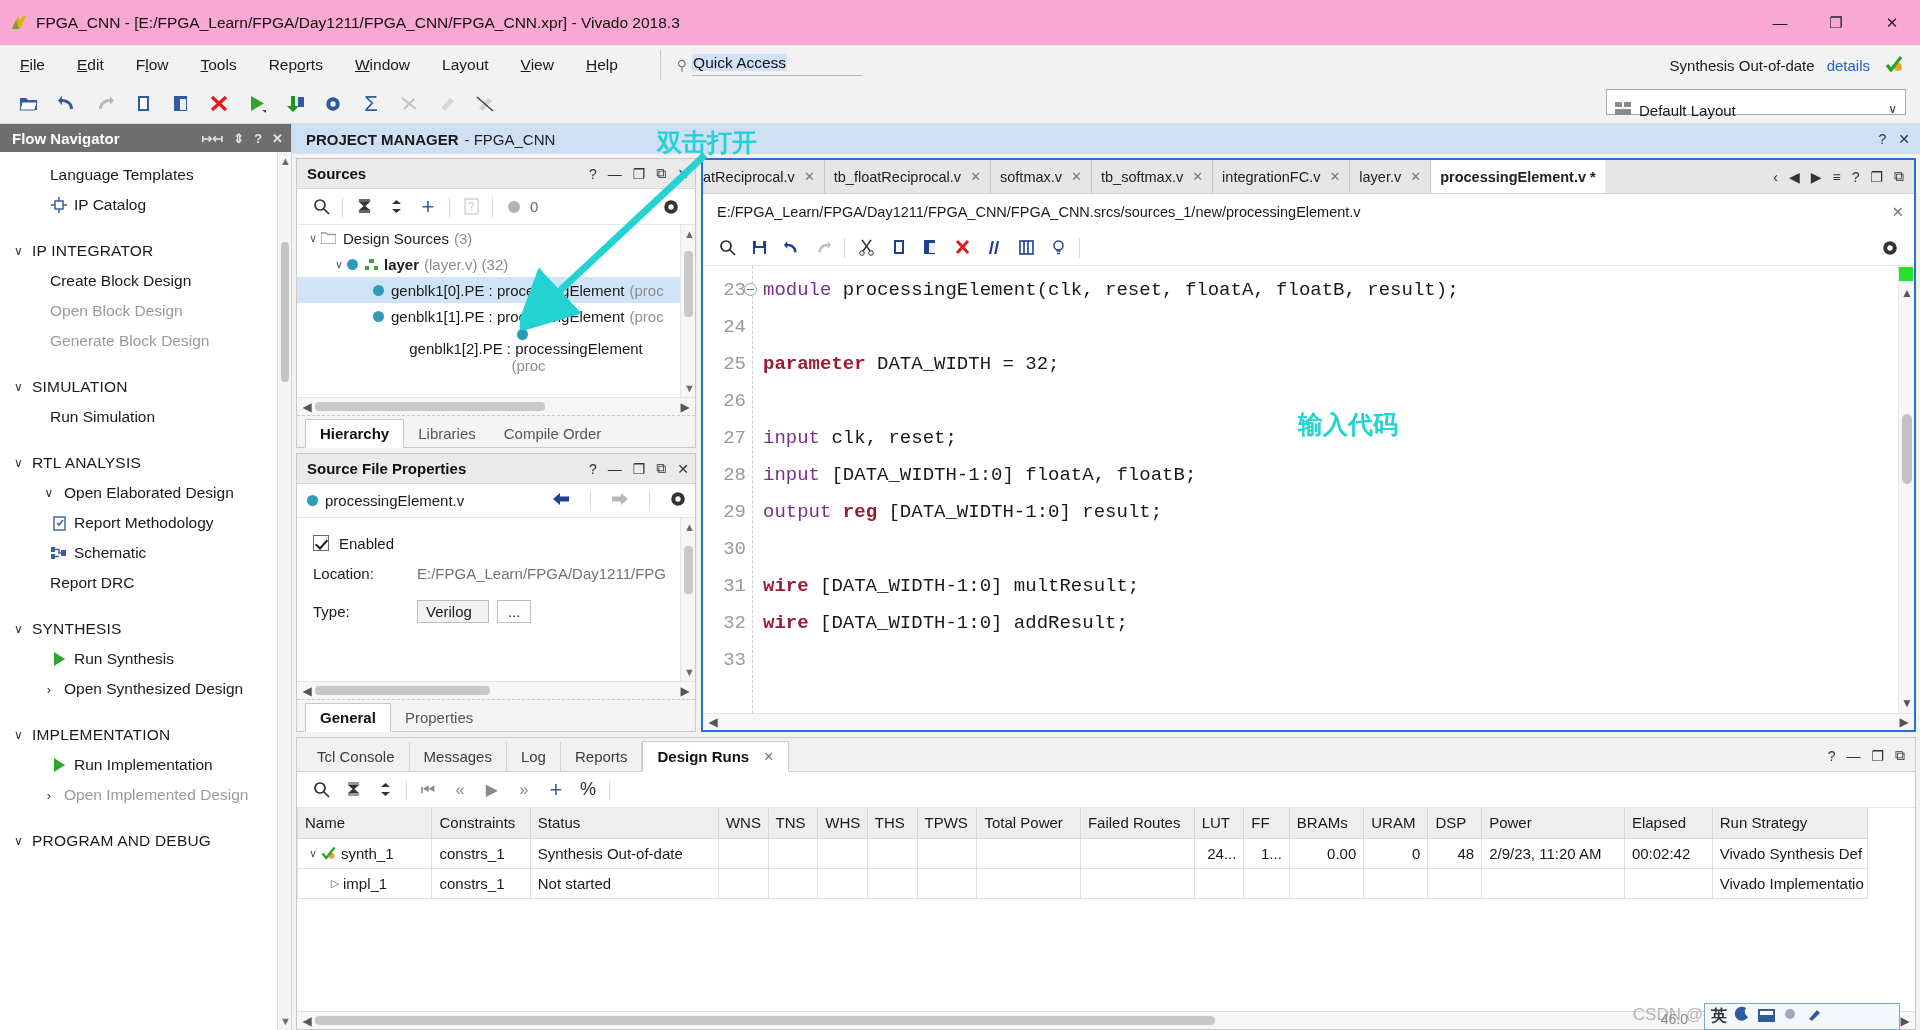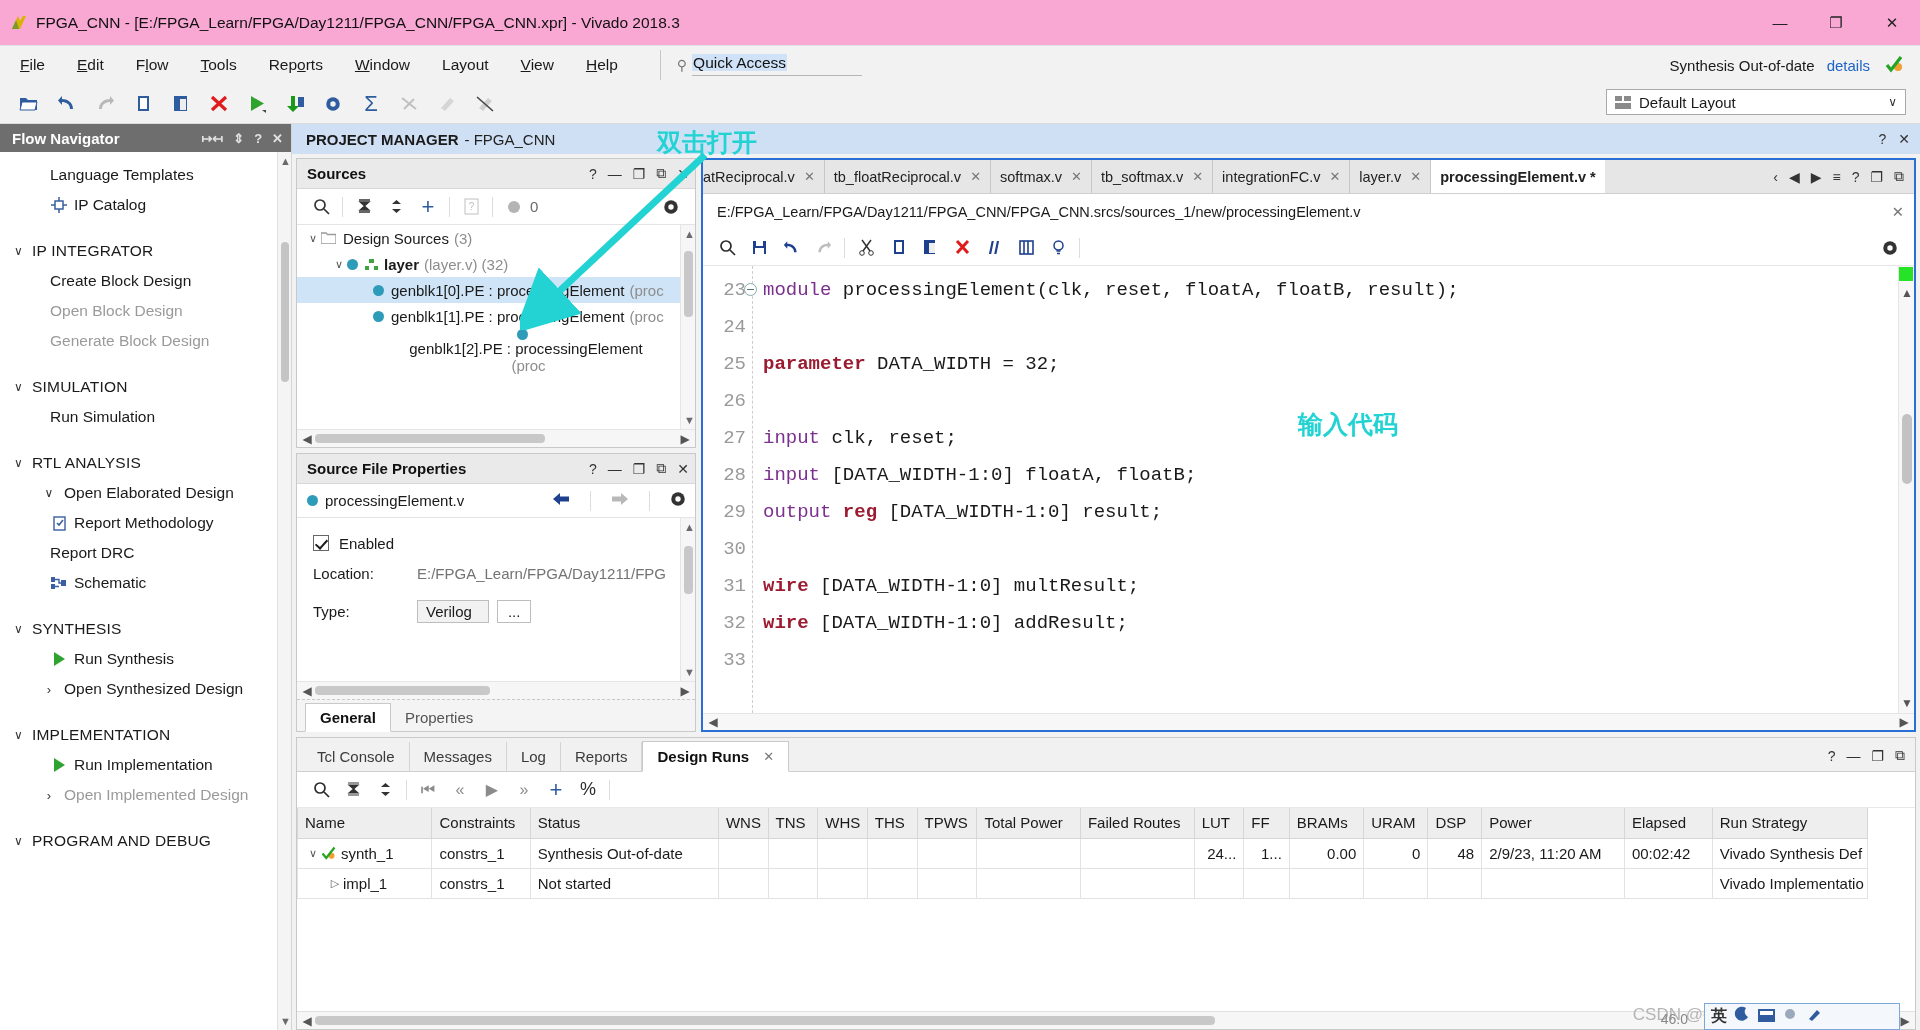--- a/index.html
+++ b/index.html
@@ -30,21 +30,21 @@
   .quick-value { background:#cfe2f7; color:#111; font-size:15.5px; padding:0 1px; }
   .synth-status { position:absolute; right:0; top:0; height:38px; display:flex; align-items:center; padding-right:16px; font-size:15px; }
   .synth-status .st-label { color:#1a1a1a; }
   .synth-status .st-details { color:#1d64c8; margin-left:12px; }
   .check-mark { margin-left:14px; position:relative; width:20px; height:20px; }
 
   
   .toolbar { height:40px; background:#f2f2f2; display:flex; align-items:center; padding-left:12px; flex:none; position:relative; border-bottom:1px solid #dcdcdc; }
   .tb-btn { width:34px; height:30px; display:flex; align-items:center; justify-content:center; margin-right:4px; position:relative; }
   .layout-select { position:absolute; right:14px; top:5px; width:300px; height:20px; background:#fff; border:1px solid #a9a9a9;
-                   display:flex; align-items:center; padding:12px 8px; font-size:15px; }
+                   display:flex; align-items:flex-start; padding:12px 8px; font-size:15px; }
   .layout-select .ls-icon { margin-right:8px; display:flex; }
   .layout-select .ls-arrow { margin-left:auto; color:#333; font-size:12px; }
 
   
   .main { flex:1; display:flex; min-height:0; position:relative; }
 
   
   .flownav { width:292px; flex:none; display:flex; flex-direction:column; background:#fff; border-right:1px solid #d5d5d5; }
   .fn-header { height:28px; background:#6e6e6e; color:#fff; display:flex; align-items:center; padding:0 8px 0 12px; font-weight:bold; font-size:15px; }
   .fn-header .fn-tools { margin-left:auto; display:flex; gap:10px; align-items:center; color:#e3e3e3; font-size:13px; }
@@ -362,32 +362,32 @@
             <div class="fn-link">
               <span class="fn-ico">
                 <svg width="15" height="16" viewBox="0 0 15 16">
                   <rect x="2" y="2" width="11" height="13" stroke="#3a5fa0" fill="none" stroke-width="1.4"></rect>
                   <path d="M5 8 L7 10 L11 5" stroke="#3a5fa0" stroke-width="1.6" fill="none"></path>
                 </svg>
               </span>
               <span>Report Methodology</span>
             </div>
             <div class="fn-link">
-              <span>Report DRC</span>
-            </div>
-            <div class="fn-link">
               <span class="fn-ico">
                 <svg width="16" height="14" viewBox="0 0 16 14">
                   <rect x="0" y="1" width="4" height="5" fill="#3a5fa0"></rect>
                   <rect x="0" y="8" width="4" height="5" fill="#3a5fa0"></rect>
                   <rect x="10" y="4" width="5" height="6" fill="#3a5fa0"></rect>
                   <path d="M4 3.5 L8 3.5 L8 7 L10 7 M4 10.5 L8 10.5" stroke="#3a5fa0" stroke-width="1.4" fill="none"></path>
                 </svg>
               </span>
               <span>Schematic</span>
+            </div>
+            <div class="fn-link">
+              <span>Report DRC</span>
             </div>
             <div class="fn-gap"></div>
             <div class="fn-group">
               <span class="caret">∨</span>
               <span>SYNTHESIS</span>
             </div>
             <div class="fn-link">
               <span class="fn-ico">
                 <div class="tri-green"></div>
               </span>
@@ -547,20 +547,25 @@
                   <div class="fn-sb-arrow" style="top:3px;left:3px;">▲</div>
                   <div class="tv-thumb"></div>
                   <div class="fn-sb-arrow" style="bottom:3px;left:3px;">▼</div>
                 </div>
               </div>
               <div class="tree-hscroll">
                 <span class="hs-arrow">◀</span>
                 <span class="th-thumb" style="width:230px"></span>
                 <span style="flex:1"></span>
                 <span class="hs-arrow">▶</span>
+              </div>
+              <div class="tabstrip">
+                <span class="tb active">Hierarchy</span>
+                <span class="tb">Libraries</span>
+                <span class="tb">Compile Order</span>
               </div>
             </div>
 
             <div class="panel" style="flex:1; min-height:0;">
               <div class="panel-title">
                 <span>Source File Properties</span>
                 <span class="pt-ctrls">
                   <span>?</span>
                   <span>—</span>
                   <span>❐</span>

